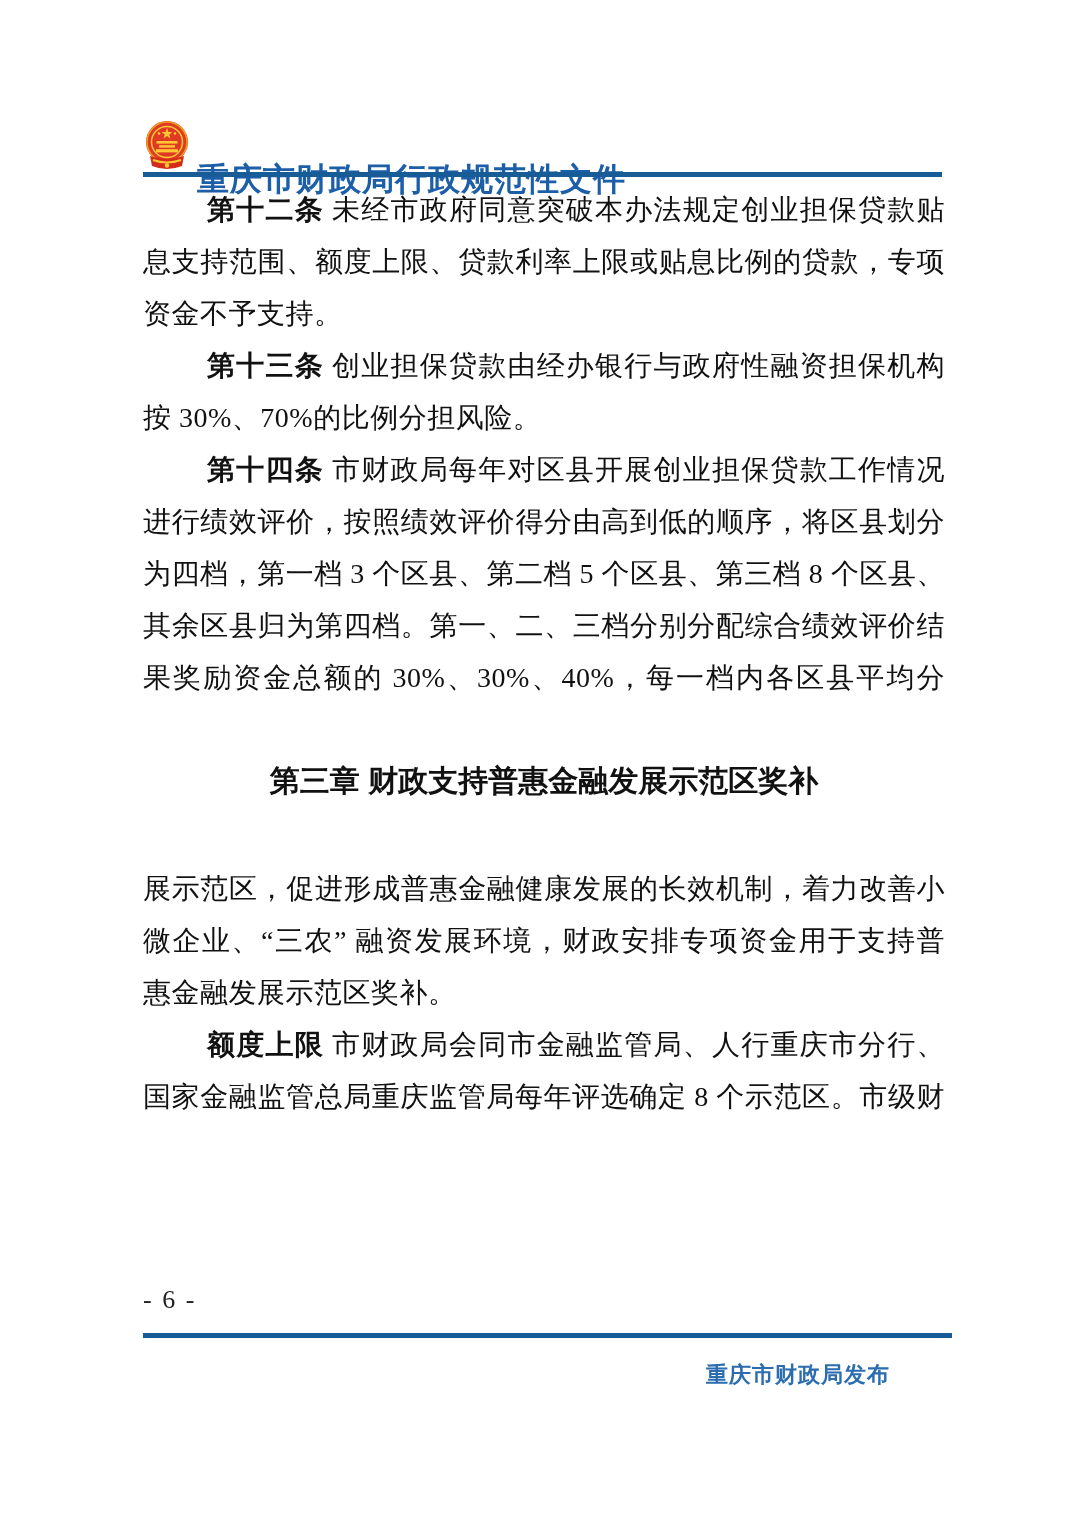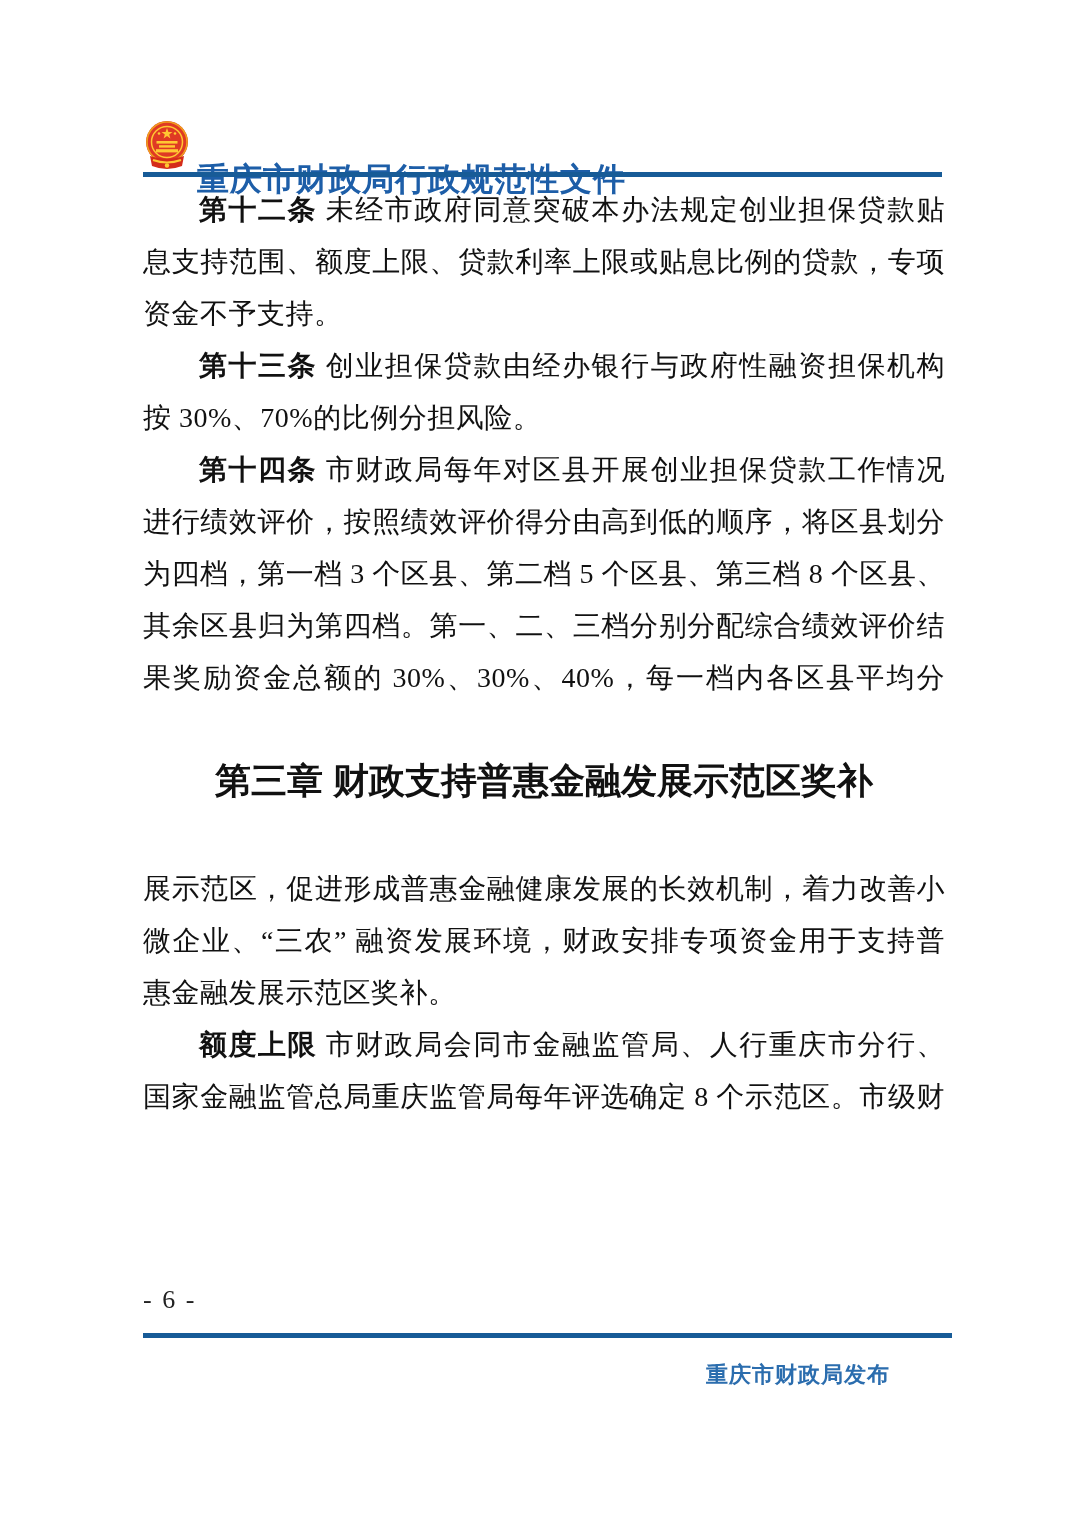--- a/index.html
+++ b/index.html
@@ -27,25 +27,26 @@
   .paragraph{margin:0;}
   .line{
     height:52px;line-height:52px;text-align:justify;overflow:hidden;
     letter-spacing:0.5px;
   }
   .line.fill{text-align-last:justify;}
   .line.indent{text-indent:56px;}
   .lead{
     font-family:"Liberation Sans","DejaVu Sans",sans-serif;
     font-weight:700;
+    margin-left:8px;
   }
   .chapter-heading{
     margin-top:51px;height:52px;line-height:52px;text-align:center;
     font-family:"Liberation Sans","DejaVu Sans",sans-serif;
-    font-weight:700;font-size:36px;color:#111;
+    font-weight:700;font-size:30px;color:#111;
   }
   .chapter-heading + .paragraph{margin-top:56px;}
 
   
   .page-number{
     position:absolute;left:143px;top:1284px;font-size:26px;line-height:32px;color:#222;
     letter-spacing:2px;
   }
   .footer-rule{position:absolute;left:143px;top:1333px;width:809px;height:5px;background:#175b97;}
   .publisher{

